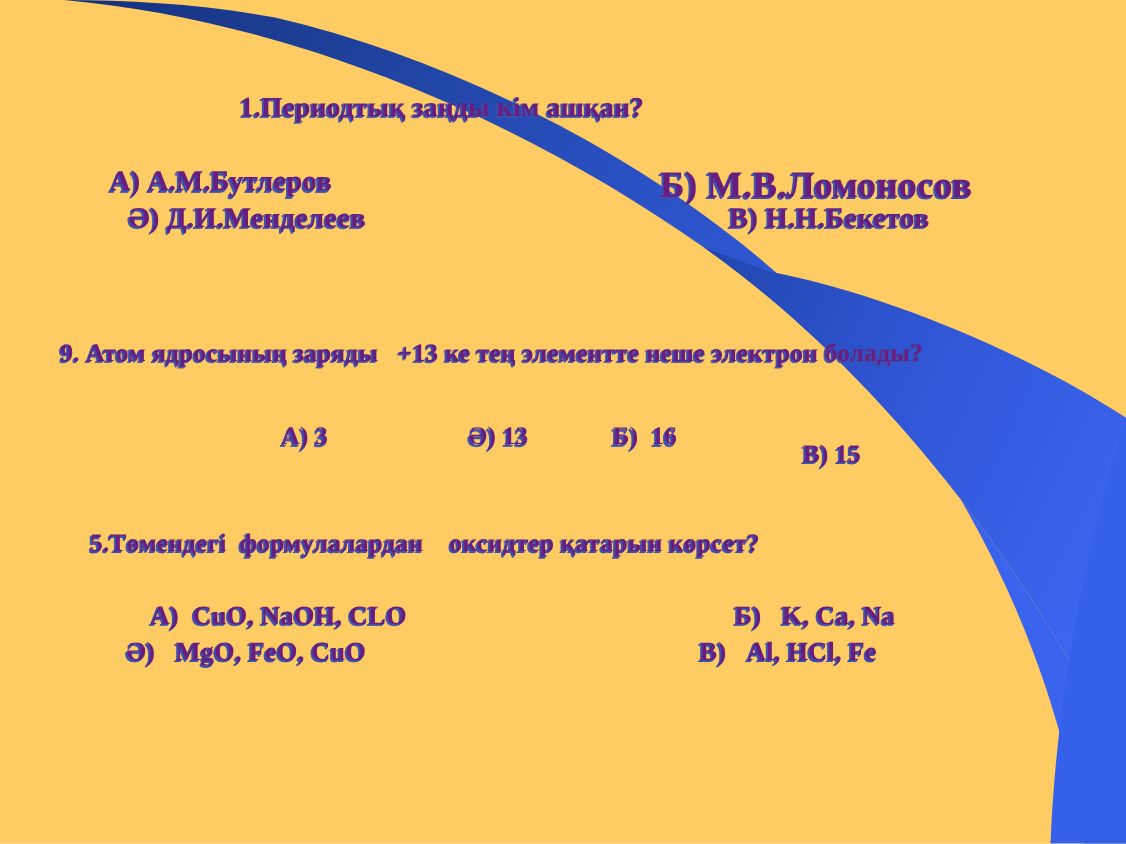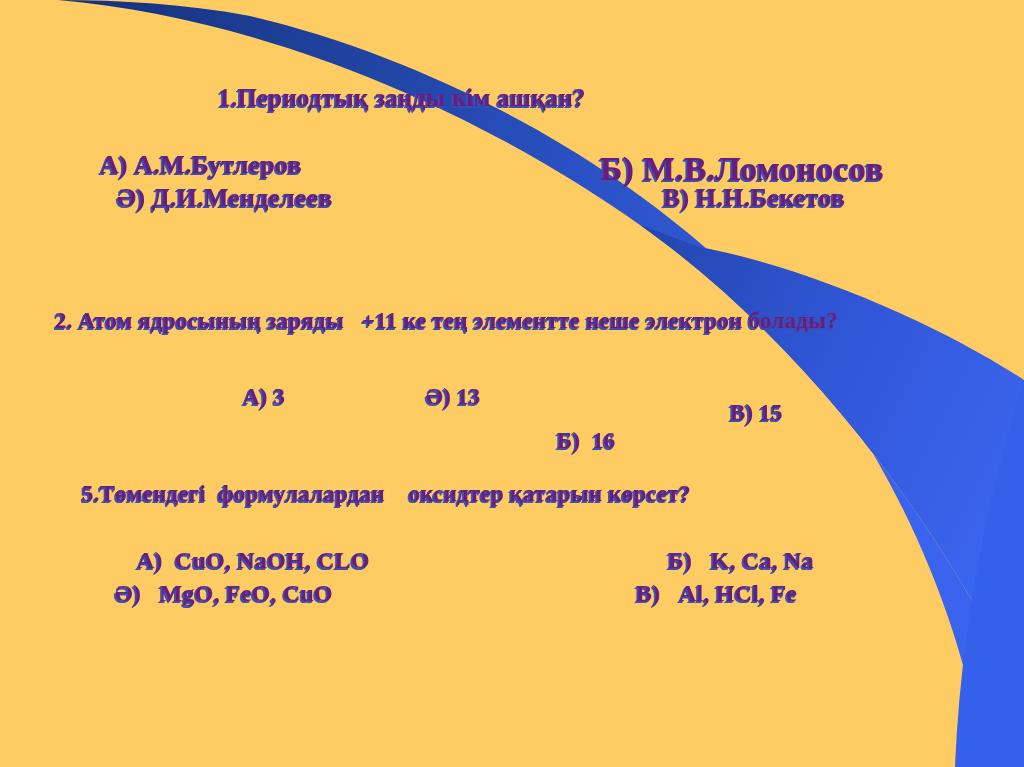--- a/index.html
+++ b/index.html
@@ -50,23 +50,23 @@
     text-indent: -20px;
     font-size: 25px;
   }
   #q1-a  { left: 100px; top: 150px; font-size: 26px; }
   #q1-ae { left: 117px; top: 183px; font-size: 26px; }
   #q1-b  { left: 600px; top: 150px; font-size: 34px; }
   #q1-v  { left: 663px; top: 183px; font-size: 26px; }
 
   
   #q2-title { left: 55px;  top: 308px; font-size: 23px; }
-  #q2-a     { left: 243px; top: 384px; font-size: 23px; text-align: center; }
+  #q2-a     { left: 256px; top: 384px; font-size: 23px; text-align: center; }
   #q2-ae    { left: 378px; top: 384px; font-size: 23px; padding-left: 48px; }
-  #q2-b     { left: 557px; top: 384px; font-size: 23px; margin-top: 44px; }
+  #q2-b     { left: 557px; top: 384px; font-size: 23px; }
   #q2-v     { left: 730px; top: 384px; font-size: 23px; margin-top: 16px; }
 
   
   #q3-title { left: 82px;  top: 481px; font-size: 23px; }
   #q3-a     { left: 137px; top: 547px; font-size: 24px; text-align: center; }
   #q3-ae    { left: 105px; top: 580px; font-size: 24px; margin-left: 10px; }
   #q3-b     { left: 668px; top: 547px; font-size: 24px; }
   #q3-v     { left: 636px; top: 580px; font-size: 24px; }
 </style>
 </head>
@@ -117,21 +117,21 @@
     <div class="qtext" id="q1-title">1.Периодтық заңды кім ашқан?</div>
 
     <div class="qtext" id="q1-a">А) А.М.Бутлеров</div>
 
     <div class="qtext" id="q1-ae">Ә) Д.И.Менделеев</div>
 
     <div class="qtext" id="q1-b">Б) М.В.Ломоносов</div>
 
     <div class="qtext" id="q1-v">В) Н.Н.Бекетов</div>
 
-    <div class="qtext" id="q2-title">2. Атом ядросының заряды   +11 ке тең элементте неше электрон болады?</div>
+    <div class="qtext" id="q2-title">9. Атом ядросының заряды   +13 ке тең элементте неше электрон болады?</div>
 
     <div class="qtext" id="q2-a">А) 3</div>
 
     <div class="qtext" id="q2-ae">Ә) 13</div>
 
     <div class="qtext" id="q2-b">Б)  16</div>
 
     <div class="qtext" id="q2-v">В) 15</div>
 
     <div class="qtext" id="q3-title">5.Төмендегі  формулалардан    оксидтер қатарын көрсет?</div>

